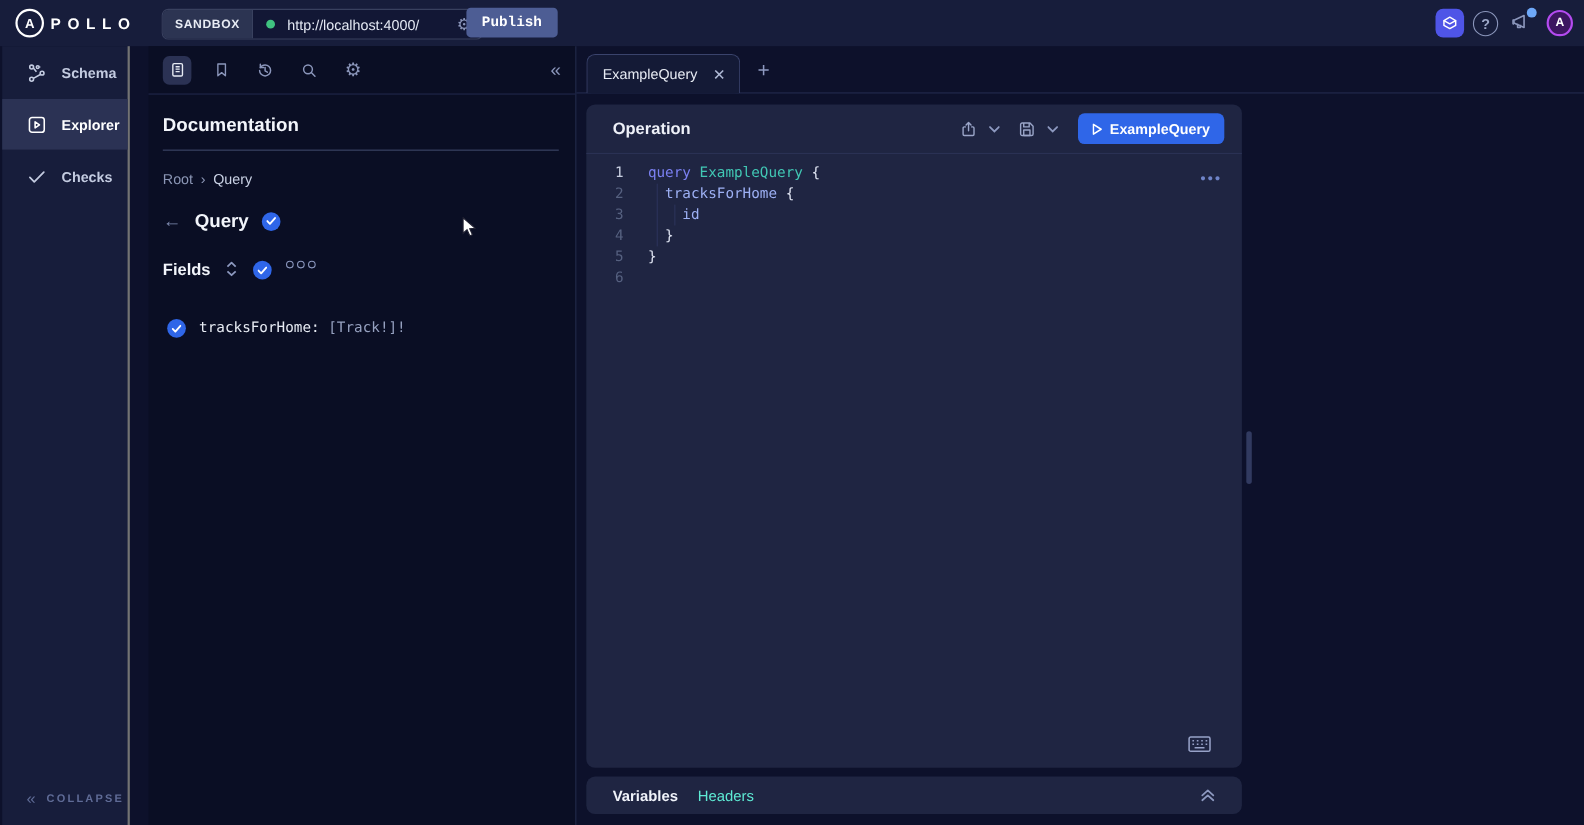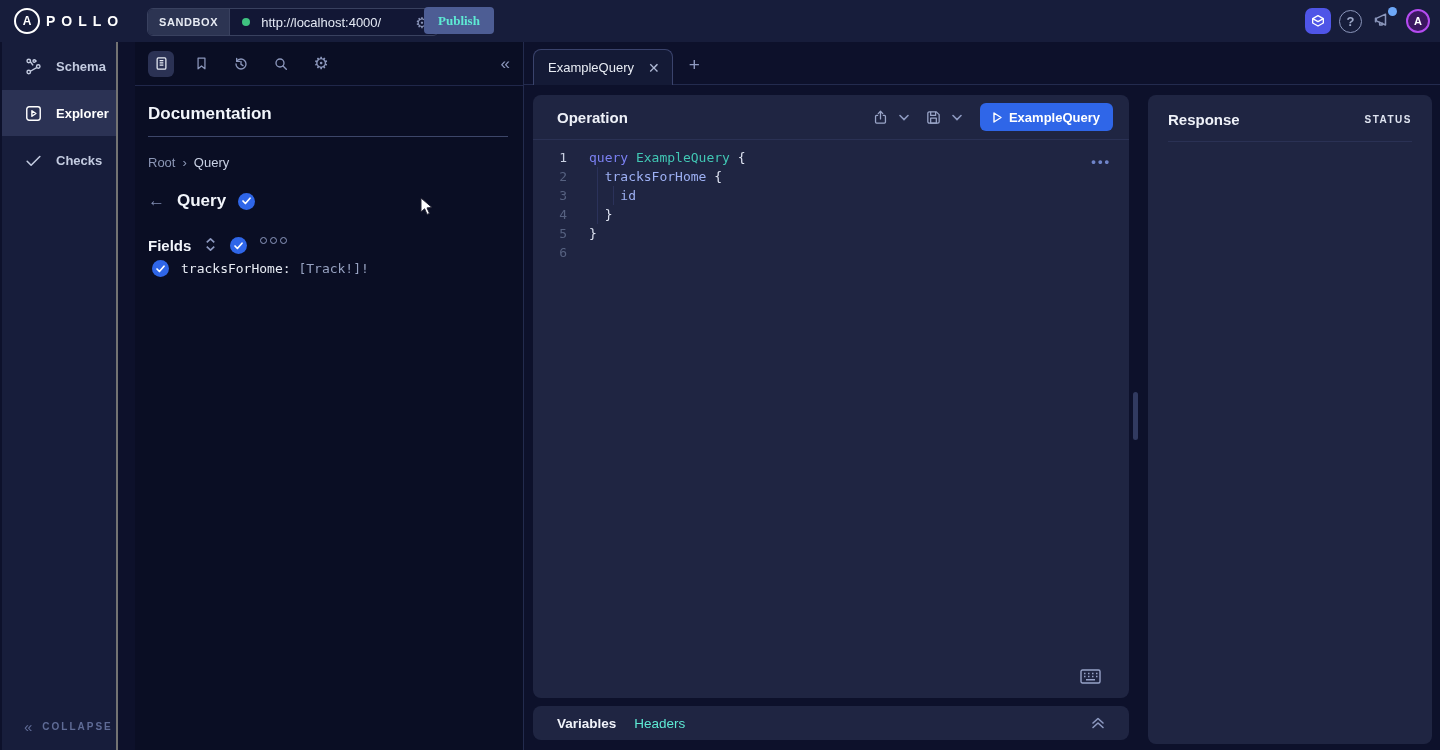--- a/index.html
+++ b/index.html
@@ -9,21 +9,21 @@
   
   .topbar{position:absolute;left:0;top:0;width:1440px;height:42px;background:#171d3b;display:flex;align-items:center;}
   .logo{display:flex;align-items:center;margin-left:14px;gap:6px}
   .logo-circle{width:22px;height:22px;border:2px solid #fff;border-radius:50%;display:flex;align-items:center;justify-content:center;font-weight:700;font-size:12px;color:#fff}
   .logo-rest{font-weight:700;font-size:14px;letter-spacing:6px;color:#fff}
   .urlgroup{position:absolute;left:147px;top:8px;height:26px;display:flex;align-items:center;border:1px solid #39415f;border-radius:6px;background:#121735}
   .sandbox-chip{height:100%;display:flex;align-items:center;padding:0 11px;background:#2c3452;border-right:1px solid #39415f;border-radius:5px 0 0 5px;font-size:11px;font-weight:700;letter-spacing:.6px;color:#e8ecf4}
   .status-dot{width:8px;height:8px;border-radius:50%;background:#3fc380;margin:0 9px 0 12px}
   .endpoint{background:transparent;border:none;outline:none;color:#e4e9f4;font-size:13px;width:150px;font-family:"Liberation Sans",sans-serif}
   .gear{color:#8b96bb;font-size:15px;margin:0 9px 0 2px;line-height:1}
-  .publish{position:absolute;left:424px;top:7px;height:27px;padding:0 14px;background:#4d5d94;color:#5eead4;border:none;border-radius:4px;font-size:13px;font-weight:600;font-family:Liberation Serif, serif}
+  .publish{position:absolute;left:424px;top:7px;height:27px;padding:0 14px;background:#4d5d94;color:#ffffff;border:none;border-radius:4px;font-size:13px;font-weight:600;font-family:Liberation Mono, monospace}
   .sandbox-mode{position:absolute;right:109px;top:8px;width:26px;height:26px;border-radius:7px;background:#4f55e7;display:flex;align-items:center;justify-content:center}
   .help{position:absolute;right:78px;top:10px;width:21px;height:21px;border:1.5px solid #8b96bb;border-radius:50%;color:#9da8c8;font-size:13px;font-weight:600;display:flex;align-items:center;justify-content:center}
   .mega{position:absolute;right:45px;top:10px;width:22px;height:22px;color:#8b96bb}
   .mega-dot{position:absolute;right:-2px;top:-3px;width:9px;height:9px;border-radius:50%;background:#6ea8f8}
   .avatar{position:absolute;right:10px;top:9px;width:24px;height:24px;border-radius:50%;background:#3c1660;border:2px solid #b44bf0;box-sizing:border-box;display:flex;align-items:center;justify-content:center;font-size:11px;font-weight:700;color:#fff}
   
   .sidebar{position:absolute;left:2px;top:42px;width:116px;height:708px;background:#171d3b;border-right:2px solid #737373;box-sizing:border-box}
   .side-item{height:46px;display:flex;align-items:center;gap:13px;padding-left:22px;color:#c3cbe0;font-weight:600;font-size:13px;margin-top:1px;cursor:default}
   .side-item.active{background:#2b3254;color:#fff}
   .side-item svg{color:#c3cbe0}
@@ -41,21 +41,21 @@
   .breadcrumb{margin-top:18px;display:flex;align-items:center;gap:7px;font-size:13px;color:#8b96b5}
   .breadcrumb .cur{color:#c9d1e4}
   .type-row{margin-top:21px;display:flex;align-items:center;gap:12px}
   .back-arrow{color:#7f8bb0;font-size:17px}
   .type-name{font-size:17px;font-weight:700;color:#f2f5fb}
   .chk{width:17px;height:17px;border-radius:50%;background:#2f66e8;display:flex;align-items:center;justify-content:center;flex:none}
   .fields-row{margin-top:26px;display:flex;gap:13px}
   .fields-label{font-size:15px;font-weight:700;color:#f2f5fb}
   .meatballs{display:flex;gap:3px}
   .meatballs i{width:5px;height:5px;border:1.2px solid #8d99c0;border-radius:50%}
-  .field-row{margin-top:6px;display:flex;align-items:center;gap:12px;padding-left:4px}
+  .field-row{margin-top:36px;display:flex;align-items:center;gap:12px;padding-left:4px}
   .mono{font-family:"DejaVu Sans Mono",monospace;font-size:13px}
   .field-name{color:#e8ecf4}
   .field-type{color:#96a1c0}
   
   .main{position:absolute;left:524px;top:42px;width:916px;height:708px}
   .tabbar{position:absolute;left:0;right:0;top:0;height:43px;border-bottom:1px solid #232b4e;display:flex;align-items:flex-end;padding-left:9px;box-sizing:border-box}
   .tab{height:35px;margin-bottom:-1px;background:#141a36;border:1px solid #3a436c;border-bottom:none;border-radius:8px 8px 0 0;display:flex;align-items:center;padding:0 12px 0 14px;gap:14px;z-index:2;position:relative}
   .tab-label{font-size:13px;color:#e8ecf4}
   .tab-close{color:#aeb8d4;font-size:14px}
   .add-tab{color:#8e99c0;font-size:19px;margin:0 0 8px 16px}
@@ -291,24 +291,17 @@
     <span class="vars-label">Variables</span>
     <span class="headers-label">Headers</span>
     <svg class="vars-chev" width="14" height="12" viewBox="0 0 14 12" fill="none" stroke="currentColor" stroke-width="1.6" stroke-linecap="round" stroke-linejoin="round">
         <path d="M2 10.5L7 6l5 4.5"></path>
         <path d="M2 6L7 1.5 12 6"></path>
       </svg>
   </div>
 
   <div class="resize-handle"></div>
 
-  <div class="panel resppanel">
-    <div class="resp-header">
-      <span class="resp-title">Response</span>
-      <span class="status-label">STATUS</span>
-    </div>
-    <div class="resp-divider"></div>
-  </div>
 </div>
 
 <svg class="cursor" width="13" height="19" viewBox="0 0 13 19">
     <path d="M1 1l0 14 3.6-3.2 2.5 5.6 2.4-1-2.5-5.5 5-0.4z" fill="#fff" stroke="#223" stroke-width="1"></path>
   </svg>
 
 </body></html>

